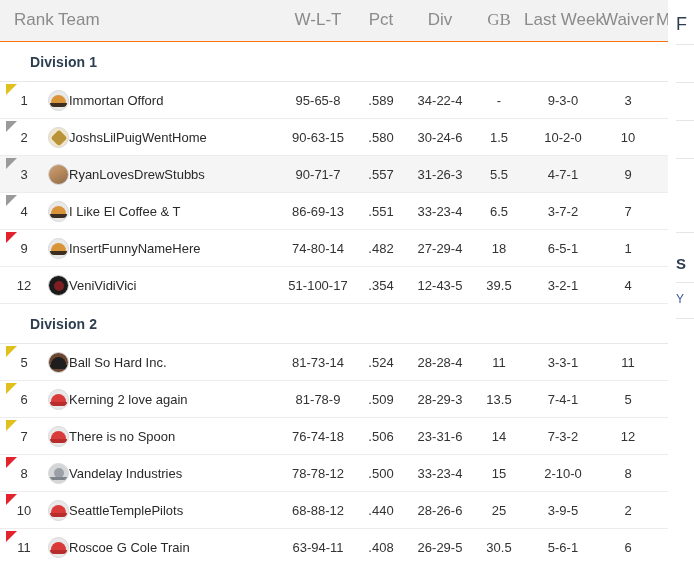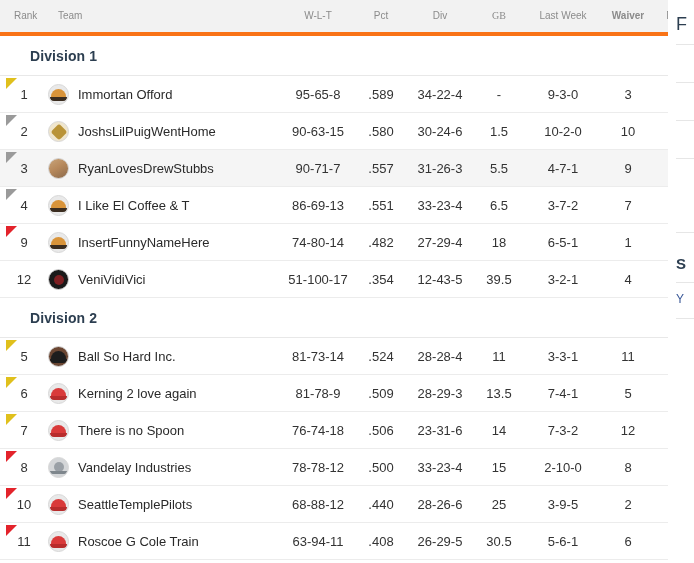--- a/index.html
+++ b/index.html
@@ -40,34 +40,34 @@
     font-size: 13px;
   }
 
   
   thead tr.head-row {
     background: #f2f2f2;
   }
   thead th {
     font-weight: normal;
     color: #8b8b8b;
-    font-size: 10px;
+    font-size: 17px;
     padding: 10px 0 11px 0;
-    border-bottom: 4px solid #f97316;
+    border-bottom: 1px solid #f97316;
     text-align: center;
     white-space: nowrap;
   }
   th.c-rank { width: 48px; text-align: left; padding-left: 14px; }
   th.c-team { width: 232px; text-align: left; padding-left: 10px; }
   th.c-wlt  { width: 76px; }
   th.c-pct  { width: 50px; }
   th.c-div  { width: 68px; }
   th.c-gb   { width: 50px; font-family: Liberation Serif, serif; }
   th.c-lw   { width: 78px; }
-  th.c-wvr  { width: 52px; font-weight: bold; }
+  th.c-wvr  { width: 52px; }
   th.c-mov  { width: 54px; }
 
   
   tr.division-row td {
     padding: 12px 0 11px 30px;
     font-size: 14px;
     font-weight: bold;
     color: #2c3e50;
     border-bottom: 1px solid #e8e8e8;
     letter-spacing: .1px;
@@ -105,21 +105,20 @@
   .flag.red  { border-color: #e3232b transparent transparent transparent; }
   .flag.gray { border-color: #9a9a9a transparent transparent transparent; }
 
   td.team-cell {
     text-align: left;
     padding-left: 10px;
   }
   .team-inner {
     display: flex;
     align-items: center;
-    gap: 9px;
   }
   .avatar {
     width: 21px;
     height: 21px;
     border-radius: 50%;
     flex: 0 0 21px;
     position: relative;
     overflow: hidden;
     background: #e9e9e9;
     border: 1px solid #d8d8d8;

